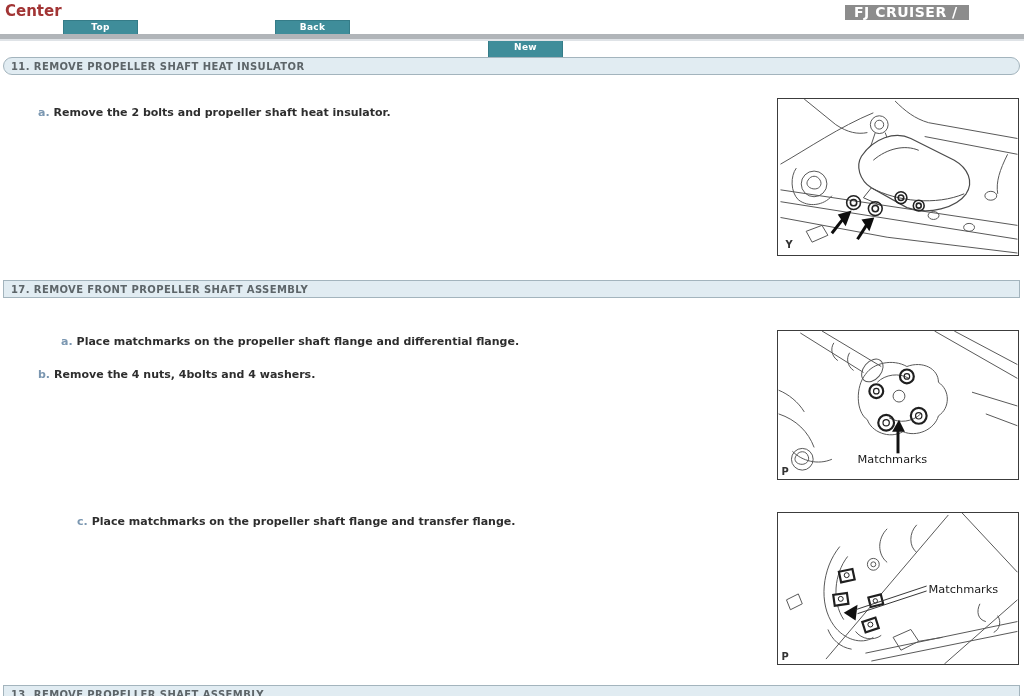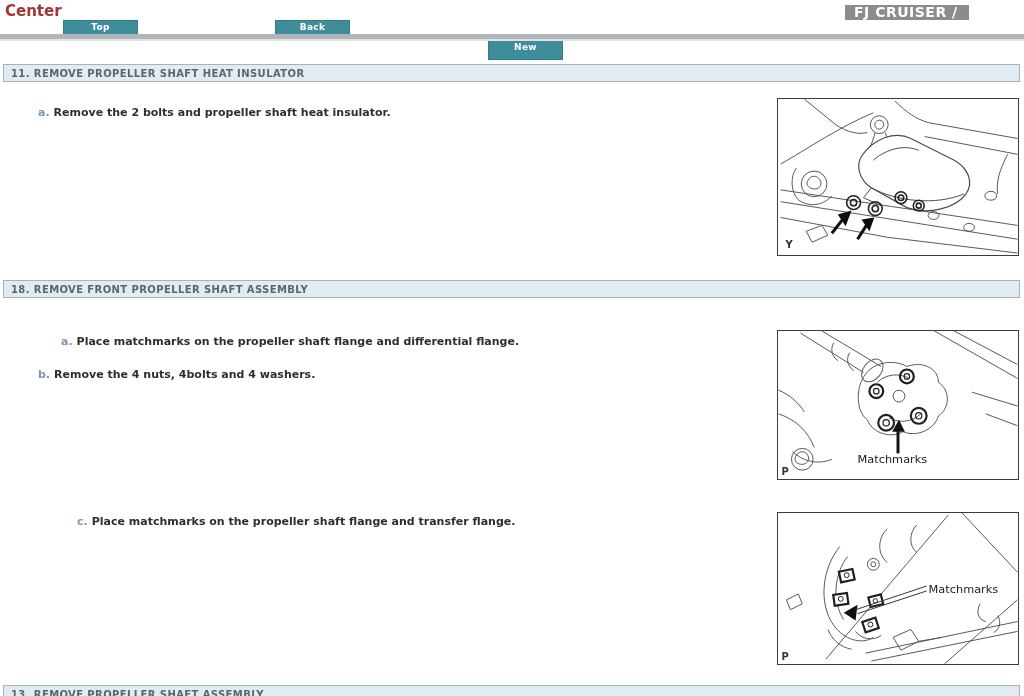--- a/index.html
+++ b/index.html
@@ -24,21 +24,21 @@
   .model-badge{
     position:absolute;left:845px;top:5px;width:124px;height:15px;line-height:15px;
     background:#8c8c8c;color:#ffffff;font-size:14px;font-weight:bold;
     padding-left:9px;box-sizing:border-box;letter-spacing:.5px;
   }
   .section-header{
     position:absolute;left:3px;width:1017px;height:18px;line-height:18px;
     background:#e1ecf2;border:1px solid #a3b4bd;box-sizing:border-box;
     color:#5d6569;font-size:10px;font-weight:bold;letter-spacing:.4px;padding-left:7px;
   }
-  .hdr-11{top:64px;} .hdr-12{top:280px;} .hdr-13{top:685px;}
+  .hdr-11{top:57px;border-radius:9px;} .hdr-12{top:280px;} .hdr-13{top:685px;}
   .step{
     position:absolute;left:38px;font-size:11px;font-weight:bold;color:#2e2e2e;
     white-space:nowrap;
   }
   .step .letter{color:#7b97b1;margin-right:4px;}
   .s11a{top:106px;}
   .s12a{top:335px;margin-left:23px;} .s12b{top:368px;}
   .s12c{top:515px;margin-left:39px;} .s12d{top:538px;}
   .figure{
     position:absolute;left:777px;width:242px;background:#ffffff;
@@ -113,21 +113,21 @@
         <polygon points="97,120 84,122 92,134"></polygon>
       </g>
       <g stroke="#0d0d0d" stroke-width="3">
         <path d="M54,136 L65,122"></path>
         <path d="M80,142 L89,128"></path>
       </g>
       <text class="fig-text" x="7" y="151" font-size="10" font-weight="bold" fill="#333333">Y</text>
     </svg>
   </div>
 
-  <div class="section-header hdr-12">18. REMOVE FRONT PROPELLER SHAFT ASSEMBLY</div>
+  <div class="section-header hdr-12">17. REMOVE FRONT PROPELLER SHAFT ASSEMBLY</div>
   <div class="step s12a">
     <span class="letter">a.</span><span>Place matchmarks on the propeller shaft flange and differential flange.</span>
   </div>
   <div class="step s12b">
     <span class="letter">b.</span><span>Remove the 4 nuts, 4bolts and 4 washers.</span>
   </div>
   <div class="step s12c">
     <span class="letter">c.</span><span>Place matchmarks on the propeller shaft flange and transfer flange.</span>
   </div>
 

